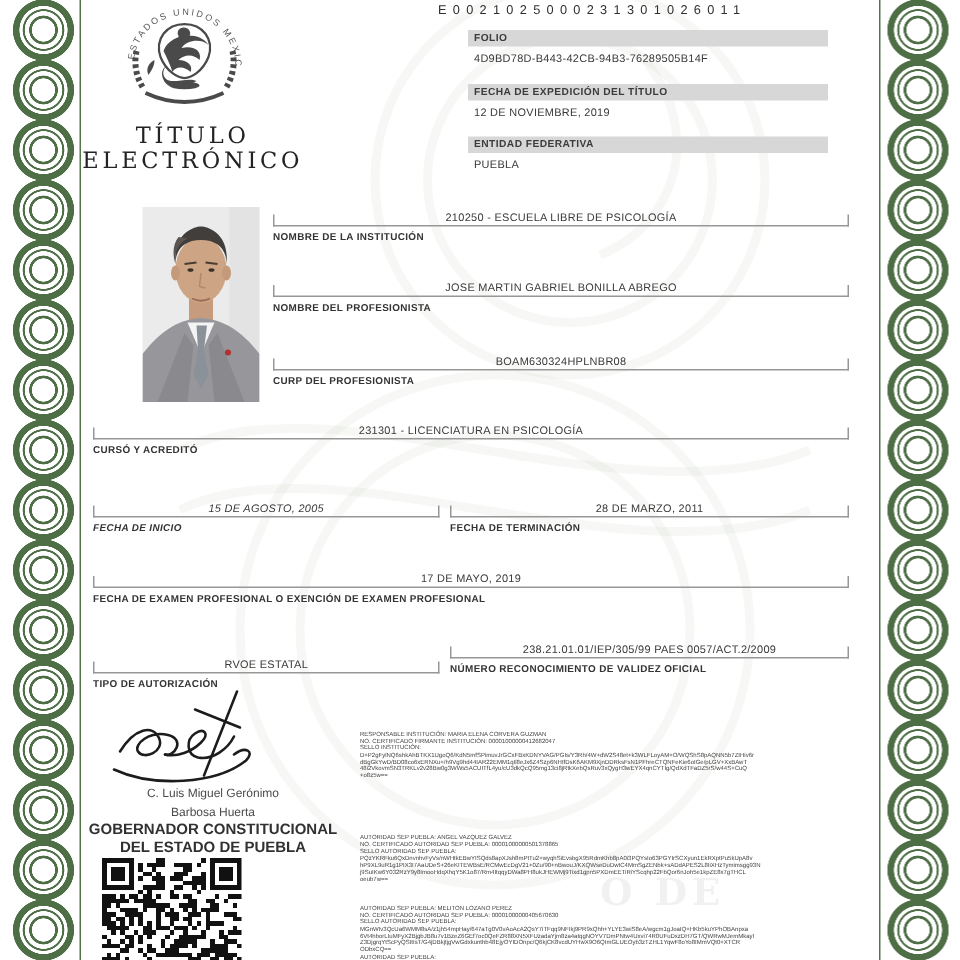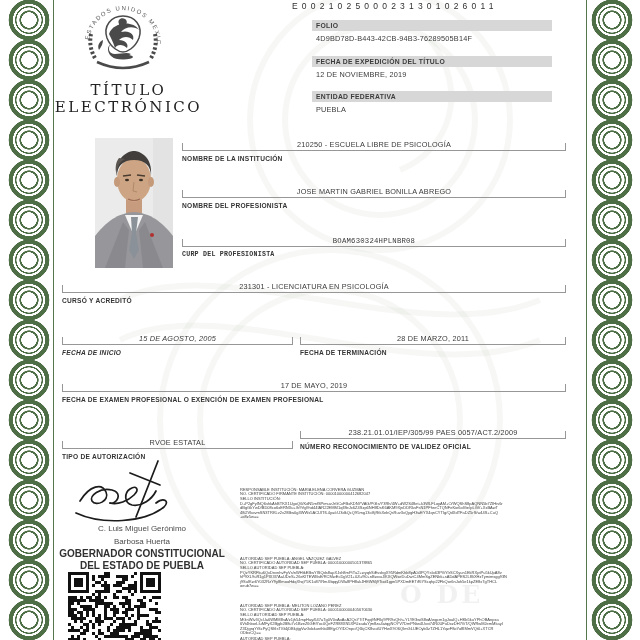--- a/index.html
+++ b/index.html
@@ -152,21 +152,21 @@
     <div class="rule"></div>
     <div class="label">NOMBRE DE LA INSTITUCIÓN</div>
   </div>
 
   <div class="field" style="left:182px;top:187px;width:384px;">
     <div class="value">JOSE MARTIN GABRIEL BONILLA ABREGO</div>
     <div class="rule"></div>
     <div class="label">NOMBRE DEL PROFESIONISTA</div>
   </div>
 
-  <div class="field" style="left:182px;top:236px;width:384px;font-family:Liberation Mono, monospace;">
+  <div class="field" style="left:182px;top:236px;width:384px;">
     <div class="value">BOAM630324HPLNBR08</div>
     <div class="rule"></div>
     <div class="label">CURP DEL PROFESIONISTA</div>
   </div>
 
   <div class="field" style="left:62px;top:282px;width:504px;">
     <div class="value">231301 - LICENCIATURA EN PSICOLOGÍA</div>
     <div class="rule"></div>
     <div class="label">CURSÓ Y ACREDITÓ</div>
   </div>

